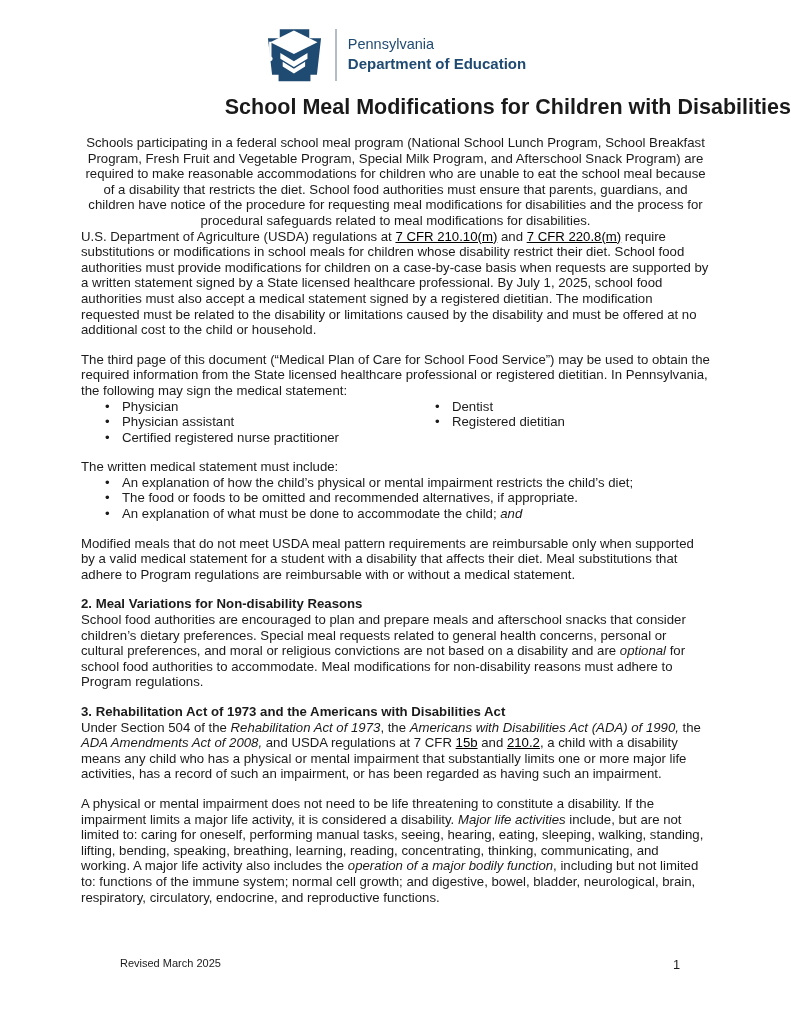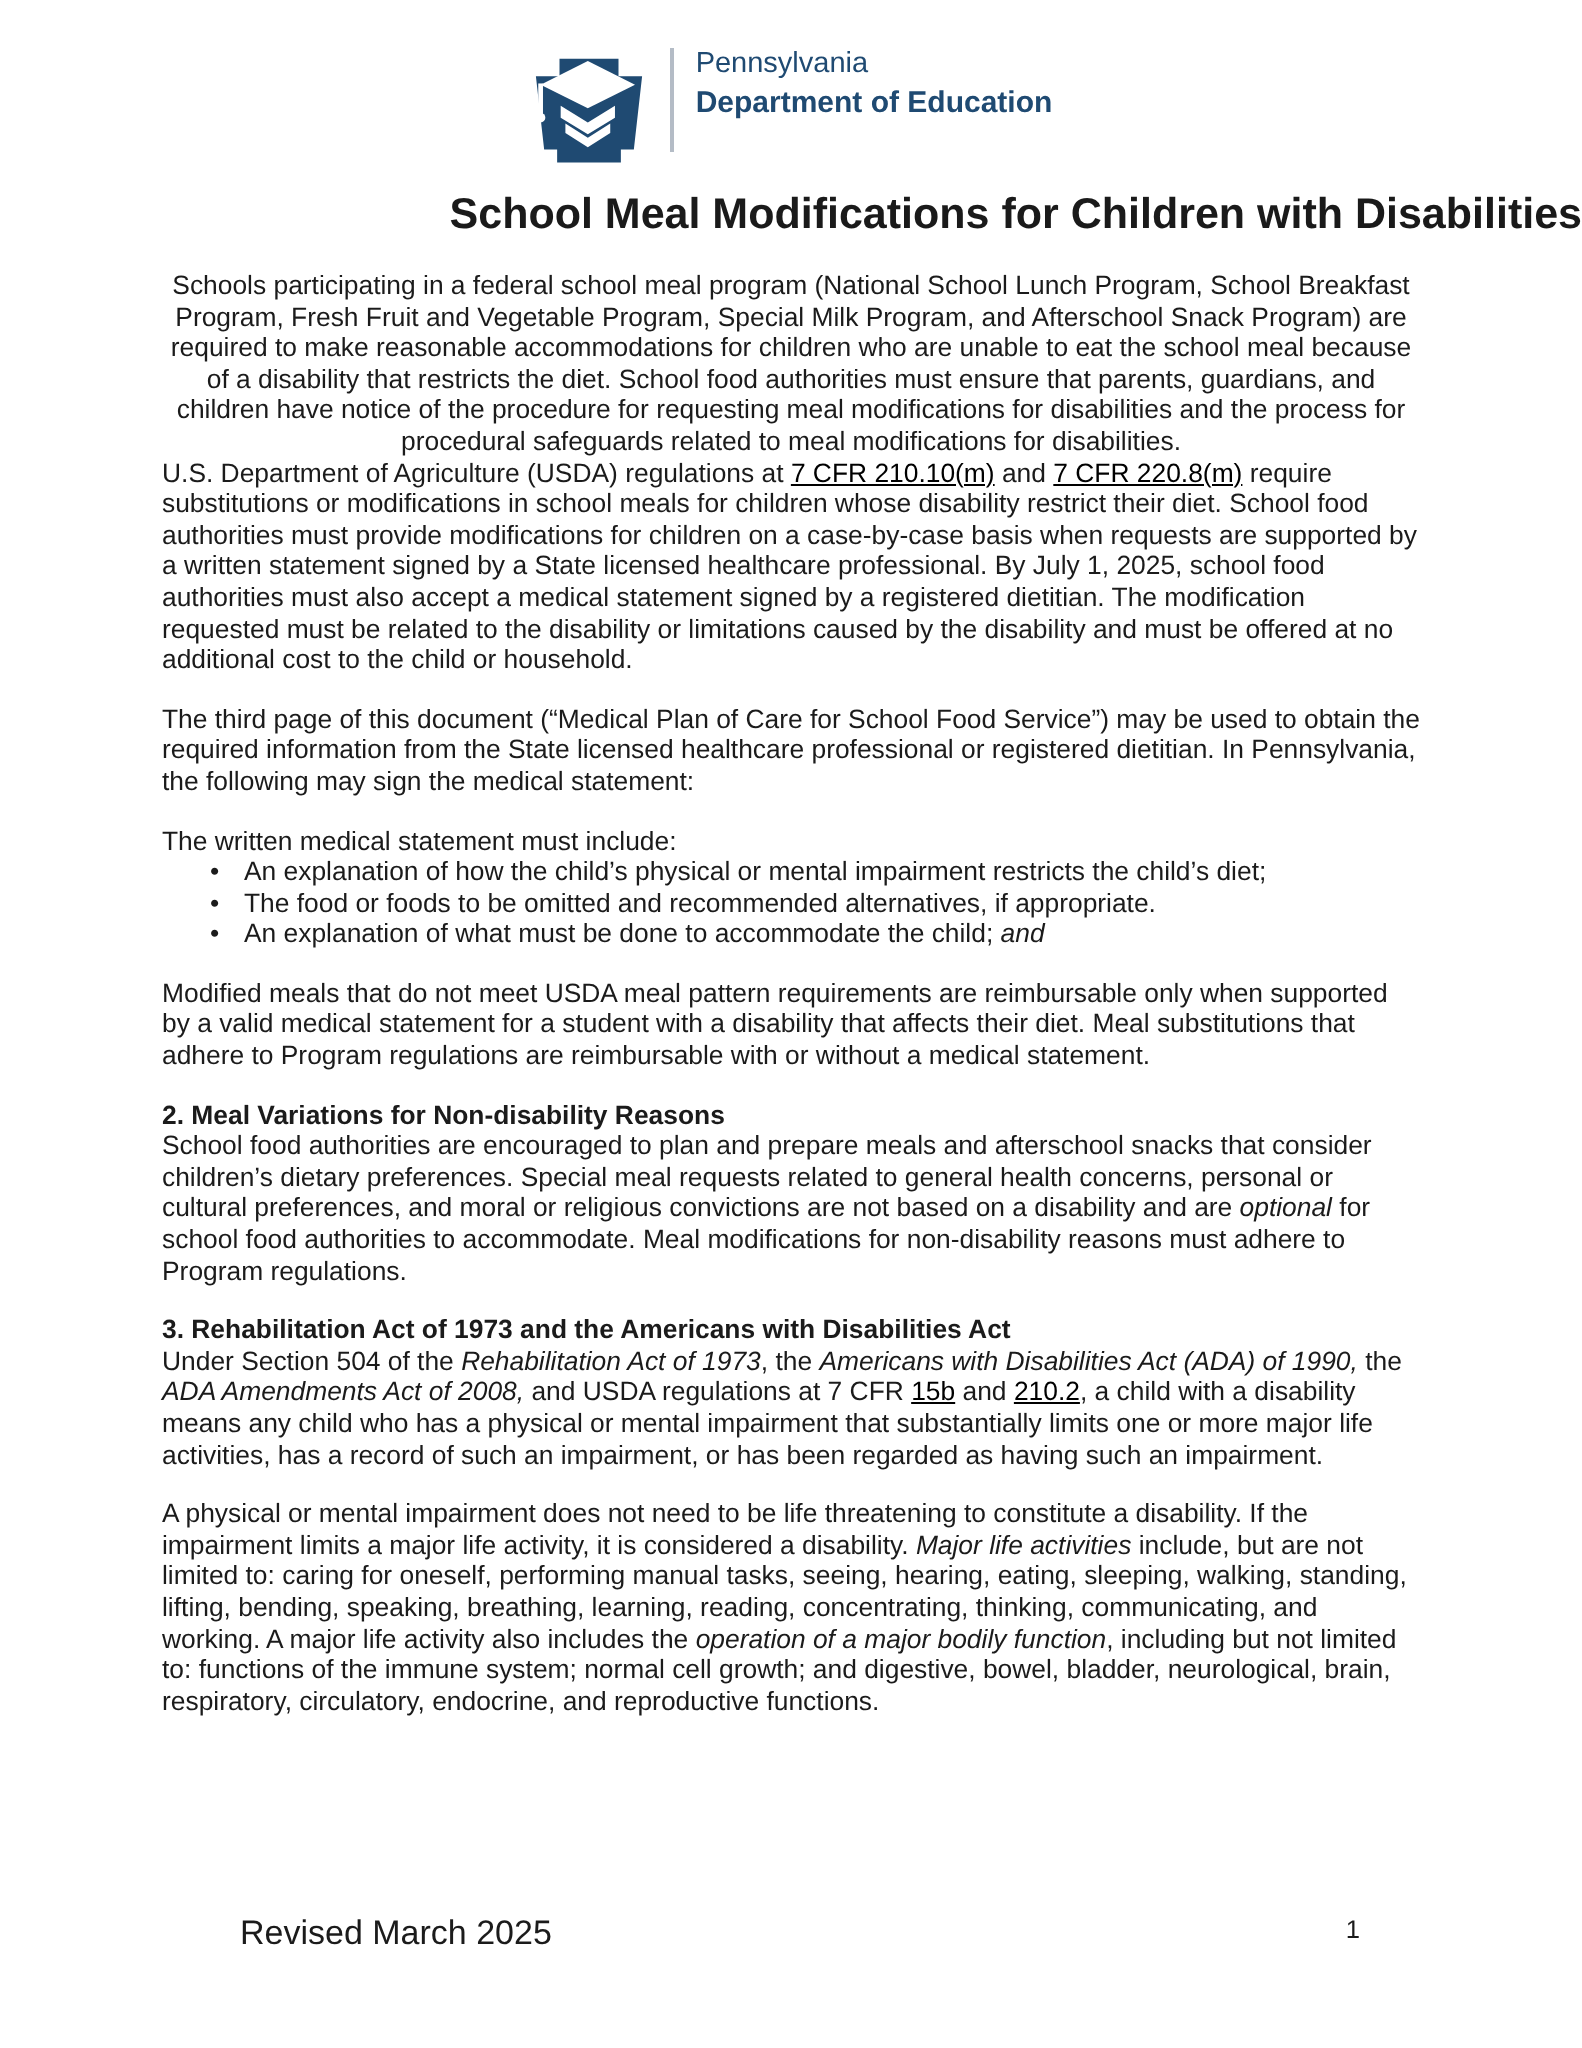--- a/index.html
+++ b/index.html
@@ -13,21 +13,21 @@
     font-family: "Liberation Sans", sans-serif;
     color: #1b1b1b;
     overflow: hidden;
   }
   .content { padding: 0 81px; }
 
   
   .logo-row {
     display: flex;
     justify-content: center;
-    align-items: flex-start;
+    align-items: center;
     gap: 11px;
     padding-top: 24px;
   }
   .keystone-svg { width: 59px; height: 62px; display: block; }
   .logo-sep { width: 2px; height: 52px; background: #b4bcc6; }
   .logo-text { display: flex; flex-direction: column; color: #1f4a72; }
   .logo-state { font-size: 14.5px; line-height: 17px; font-weight: 400; }
   .logo-agency { font-size: 15px; line-height: 22px; font-weight: 700; }
 
   
@@ -59,21 +59,21 @@
   }
   .two-col { display: flex; }
   .col-left { width: 330px; }
   .col-right { flex: 1; }
 
   
   .footer-revised {
     position: absolute;
     left: 120px;
     top: 957px;
-    font-size: 17px;
+    font-size: 11px;
   }
   .footer-pagenum {
     position: absolute;
     right: 111px;
     top: 957px;
     font-size: 12.8px;
   }
 </style>
 </head>
 <body>
@@ -102,20 +102,35 @@
   <h1 class="doc-title">School Meal Modifications for Children with Disabilities</h1>
 
   <div class="content body-text">
 
     <p class="para first">Schools participating in a federal school meal program (National School Lunch Program, School Breakfast Program, Fresh Fruit and Vegetable Program, Special Milk Program, and Afterschool Snack Program) are required to make reasonable accommodations for children who are unable to eat the school meal because of a disability that restricts the diet. School food authorities must ensure that parents, guardians, and children have notice of the procedure for requesting meal modifications for disabilities and the process for procedural safeguards related to meal modifications for disabilities.</p>
 
     <p class="sec-body">U.S. Department of Agriculture (USDA) regulations at <a href="#" class="link">7 CFR 210.10(m)</a> and <a href="#" class="link">7 CFR 220.8(m)</a> require substitutions or modifications in school meals for children whose disability restrict their diet. School food authorities must provide modifications for children on a case-by-case basis when requests are supported by a written statement signed by a State licensed healthcare professional. By July 1, 2025, school food authorities must also accept a medical statement signed by a registered dietitian. The modification requested must be related to the disability or limitations caused by the disability and must be offered at no additional cost to the child or household.</p>
 
     <p class="para">The third page of this document (“Medical Plan of Care for School Food Service”) may be used to obtain the required information from the State licensed healthcare professional or registered dietitian. In Pennsylvania, the following may sign the medical statement:</p>
 
+    <div class="two-col">
+      <div class="col-left">
+        <ul class="bullets">
+            <li>Physician</li>
+            <li>Physician assistant</li>
+            <li>Certified registered nurse practitioner</li>
+          </ul>
+      </div>
+      <div class="col-right">
+        <ul class="bullets">
+            <li>Dentist</li>
+            <li>Registered dietitian</li>
+          </ul>
+      </div>
+    </div>
 
     <p class="para">The written medical statement must include:</p>
     <ul class="bullets">
         <li>An explanation of how the child’s physical or mental impairment restricts the child’s diet;</li>
         <li>The food or foods to be omitted and recommended alternatives, if appropriate.</li>
         <li>An explanation of what must be done to accommodate the child; <em>and</em></li>
       </ul>
 
     <p class="para">Modified meals that do not meet USDA meal pattern requirements are reimbursable only when supported by a valid medical statement for a student with a disability that affects their diet. Meal substitutions that adhere to Program regulations are reimbursable with or without a medical statement.</p>
 

